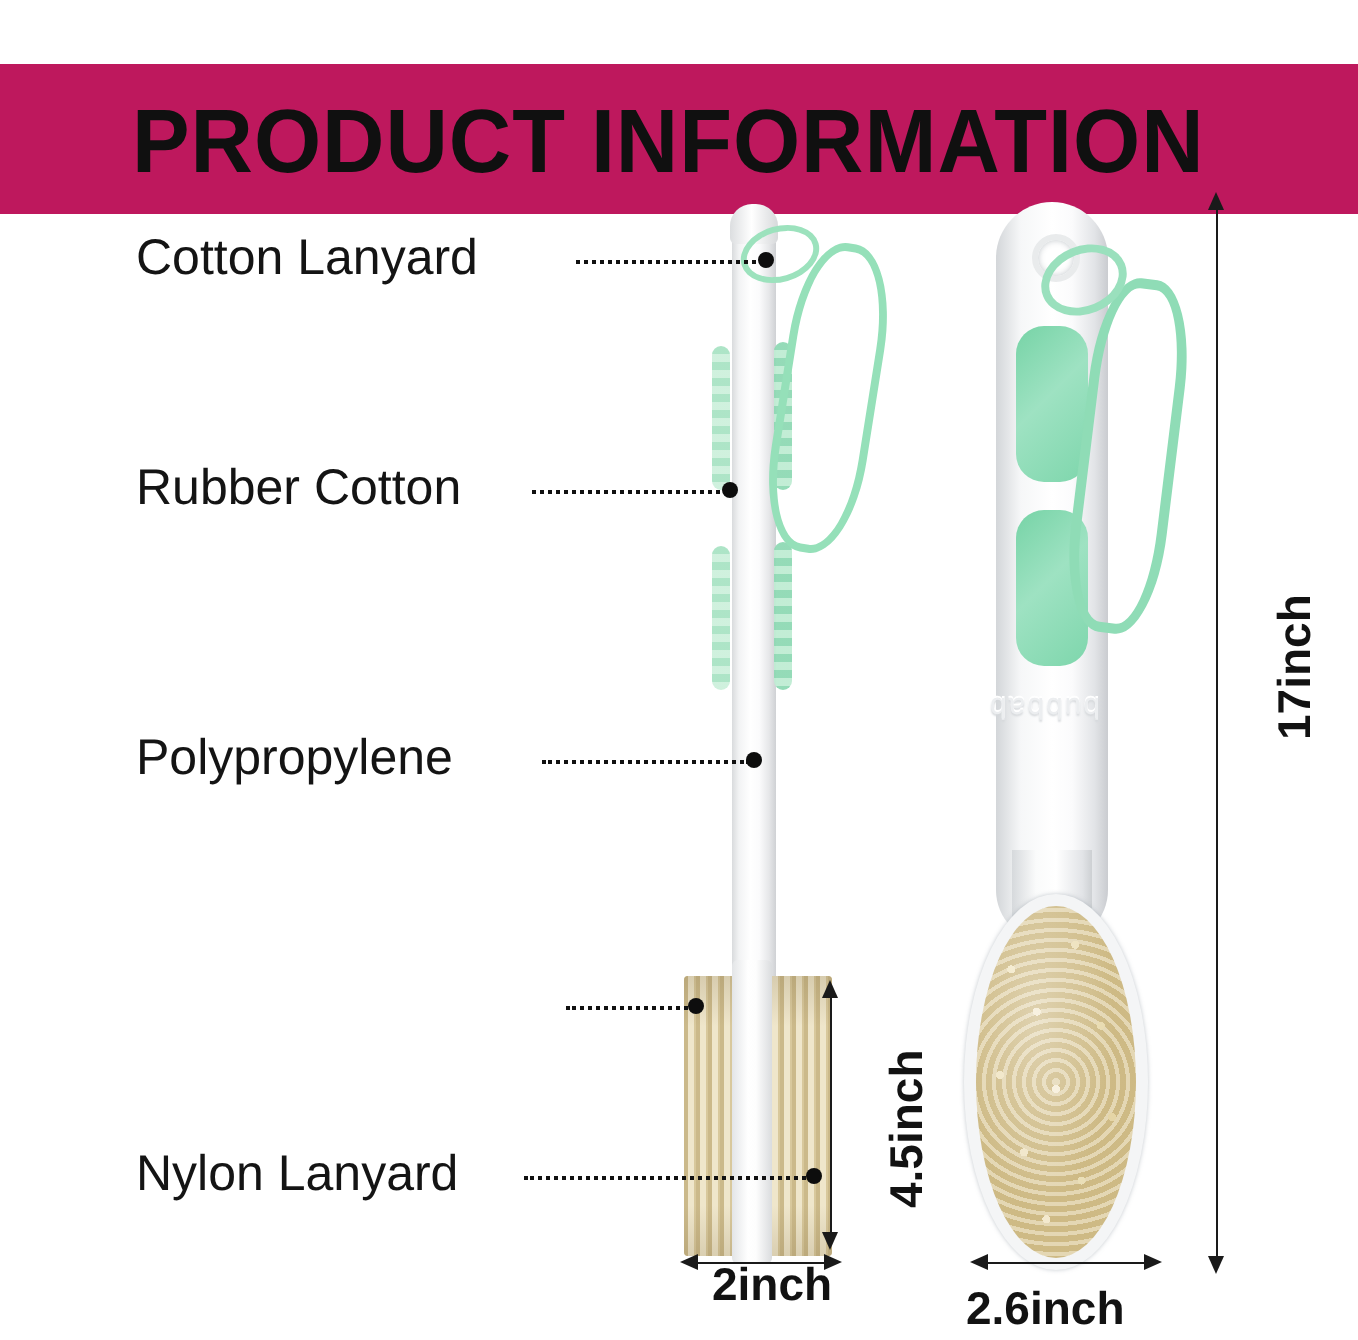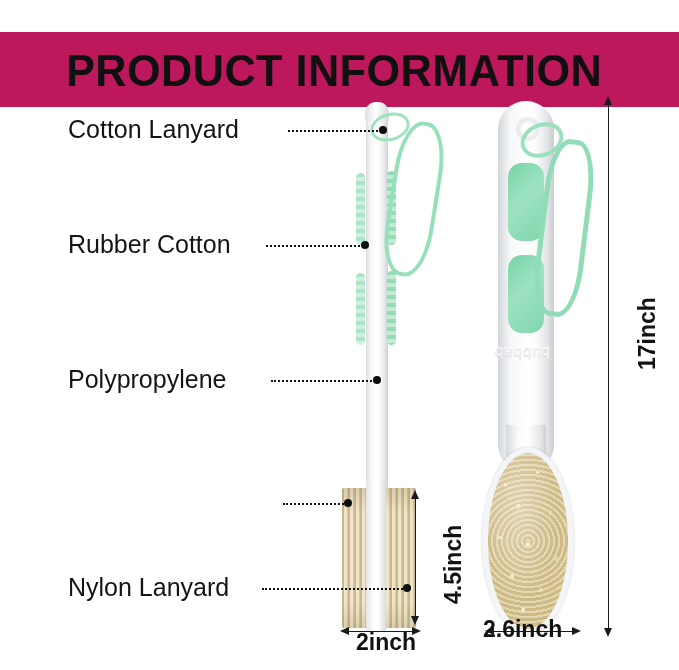--- a/index.html
+++ b/index.html
@@ -465,16 +465,16 @@
     <div class="dim-line-h" style="left:345px; top:631px; width:70px;"></div>
     <div class="arrow arrow-left" style="left:340px; top:626.5px;"></div>
     <div class="arrow arrow-right" style="left:412px; top:626.5px;"></div>
     <div class="dim-label" style="left:345px; top:629px;margin-left:11px;">2inch</div>
   </div>
 
   <div>
     <div class="dim-line-h" style="left:490px; top:631px; width:85px;"></div>
     <div class="arrow arrow-left" style="left:485px; top:626.5px;"></div>
     <div class="arrow arrow-right" style="left:572px; top:626.5px;"></div>
-    <div class="dim-label" style="left:483px; top:616px;">2.6inch</div>
+    <div class="dim-label" style="left:483px; top:641px;">2.6inch</div>
   </div>
 
 </div>
 
 </body></html>

